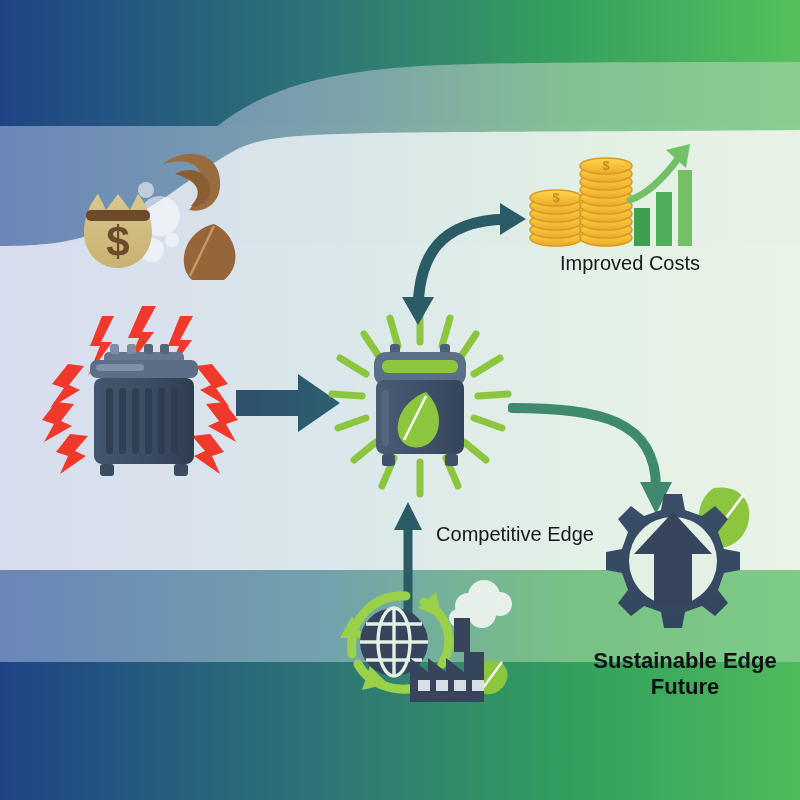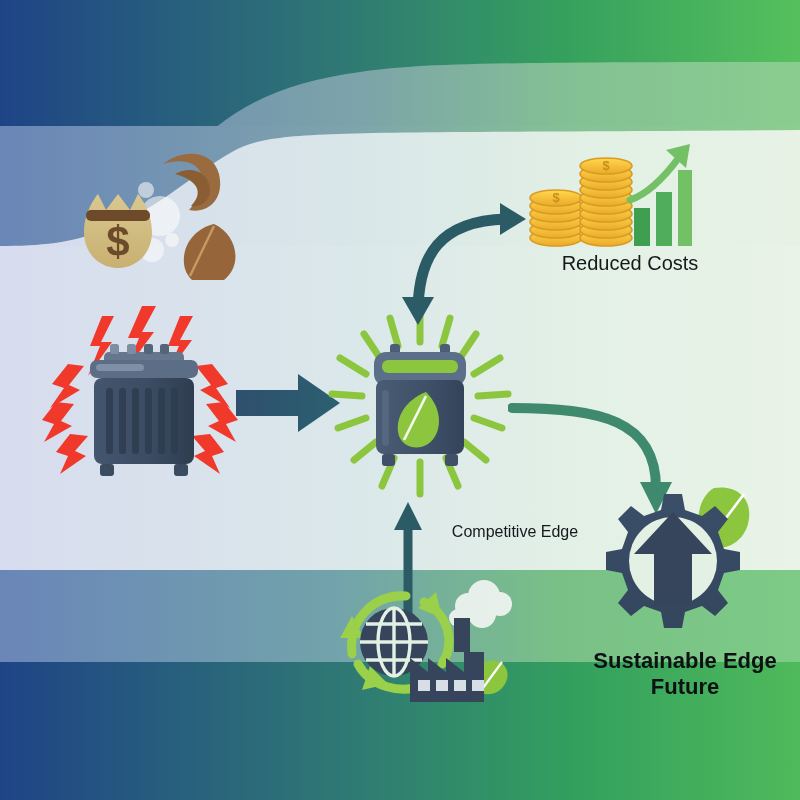--- a/index.html
+++ b/index.html
@@ -14,21 +14,21 @@
 
   
   .label{
     position:absolute;text-align:center;line-height:1.18;
     white-space:pre-line;
   }
   #reduced-costs-label{
     left:505px;top:252px;width:250px;font-size:20px;color:#16191c;
   }
   #competitive-edge-label{
-    left:395px;top:523px;width:240px;font-size:16px;color:#16191c;
+    left:395px;top:523px;width:240px;font-size:20px;color:#16191c;
   }
   #footprint-label{
     left:300px;top:709px;width:260px;font-size:20px;color:#ffffff;
   }
   #sustainable-label{
     left:560px;top:648px;width:250px;font-size:22px;color:#0d1114;font-weight:bold;
   }
 </style>
 </head>
 <body>
@@ -334,21 +334,21 @@
                L146,65 L162,68 L162,86 L146,89 L140,106 L150,119 L137,132
                L124,122 L107,128 L104,144 L86,144 L83,128 L66,122 L53,132
                L40,119 L50,106 L44,89 L28,86 L28,68 L44,65 L50,48 L40,35
                L53,22 L66,32 L83,26 Z"></path>
       <circle cx="95" cy="77" r="44" fill="#e3f0e4"></circle>
     </g>
 
     <path d="M95,28 L134,70 L114,70 L114,122 L76,122 L76,70 L56,70 Z" fill="#36455c"></path>
   </svg>
 
-  <div class="label" id="reduced-costs-label">Reduced Costs</div>
+  <div class="label" id="reduced-costs-label">Improved Costs</div>
 
   <div class="label" id="competitive-edge-label">Competitive Edge</div>
 
 
   <div class="label" id="sustainable-label">Sustainable Edge
 Future</div>
 
 </div>
 
 </body></html>

